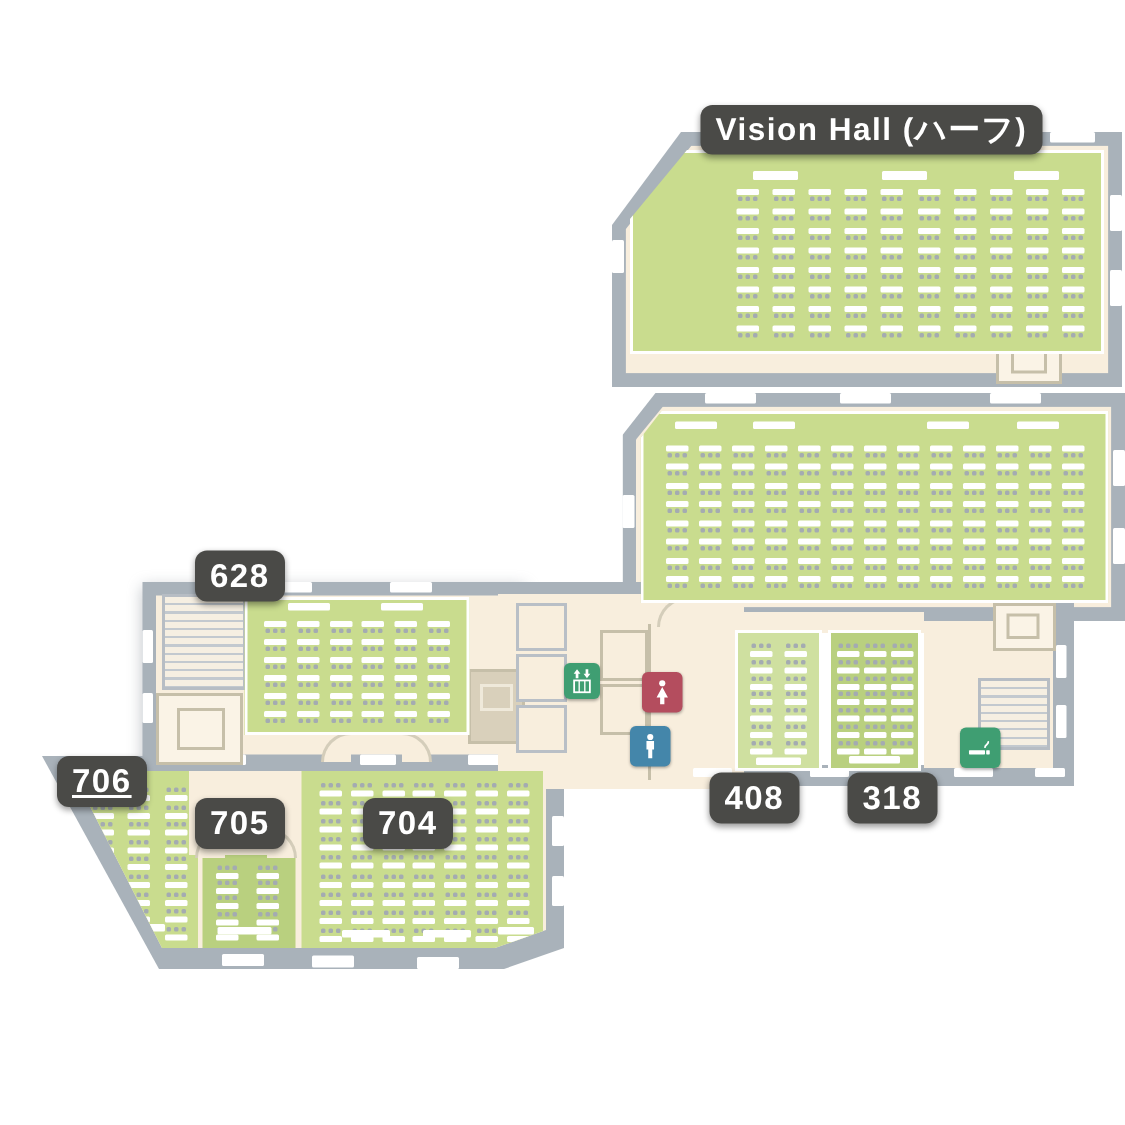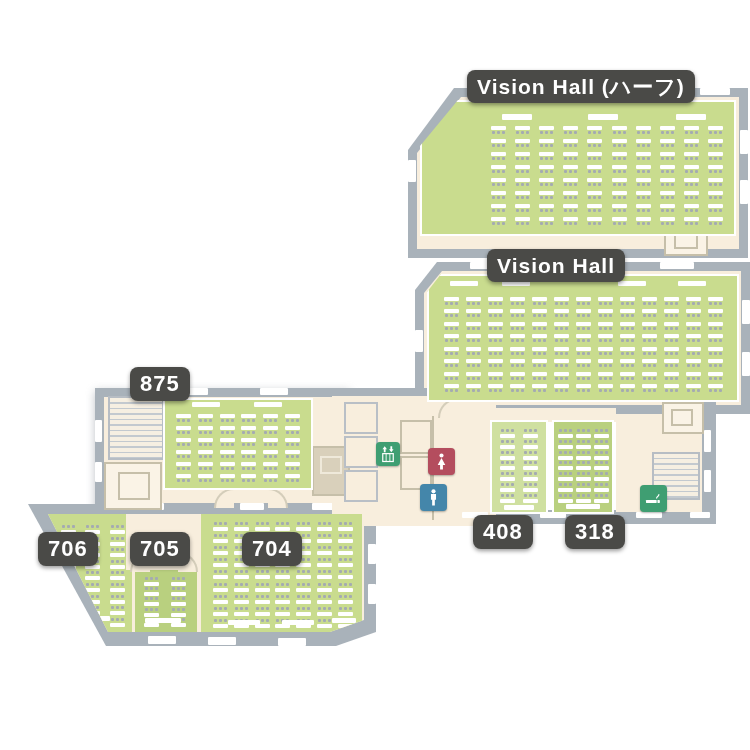--- a/index.html
+++ b/index.html
@@ -1544,21 +1544,20 @@
         <div class="seat">
           <span class="tbl"></span>
           <span class="chairs">
             <i></i>
             <i></i>
             <i></i>
           </span>
         </div>
       </div>
   </div>
-  <div class="pill" style="left:487px;top:249px;font-size:21px;">Vision Hall</div>
 
   <div class="wall" style="left:95px;top:388px;width:255px;height:124px;">
     <div class="wall-in"></div>
   </div>
   <div class="flat" style="left:345px;top:388px;width:85px;height:10px;"></div>
   <div class="win" style="left:180px;top:388px;width:28px;height:7px;"></div>
   <div class="win" style="left:260px;top:388px;width:28px;height:7px;"></div>
   <div class="win" style="left:95px;top:420px;width:7px;height:22px;"></div>
   <div class="win" style="left:95px;top:462px;width:7px;height:20px;"></div>
   <div class="win" style="left:140px;top:503px;width:24px;height:7px;"></div>
@@ -1855,21 +1854,21 @@
         <div class="seat">
           <span class="tbl"></span>
           <span class="chairs">
             <i></i>
             <i></i>
             <i></i>
           </span>
         </div>
       </div>
   </div>
-  <div class="pill" style="left:130px;top:367px;">875</div>
+  <div class="pill" style="left:130px;top:367px;">628</div>
   <div class="arc" style="left:214px;top:488px;"></div>
   <div class="arc" style="left:268px;top:488px;transform:rotate(90deg);"></div>
 
   <div class="cream" style="left:332px;top:396px;width:164px;height:130px;"></div>
   <div class="box" style="left:312px;top:446px;width:34px;height:46px;background:var(--tan-room);z-index:7;">
     <div class="outline" style="left:6px;top:8px;width:18px;height:14px;border-color:#efe9da;"></div>
   </div>
   <div class="shaft" style="left:344px;top:402px;"></div>
   <div class="shaft" style="left:344px;top:436px;"></div>
   <div class="shaft" style="left:344px;top:470px;"></div>
@@ -3038,17 +3037,17 @@
           </div>
         </div>
       <div class="bar" style="left:27px;top:106px;width:32px;height:5px;"></div>
       <div class="bar" style="left:81px;top:106px;width:32px;height:5px;"></div>
       <div class="bar" style="left:131px;top:104px;width:24px;height:5px;"></div>
     </div>
     <div class="cream" style="left:86px;top:0;width:74px;height:56px;z-index:11;"></div>
     <div class="arc" style="left:90px;top:38px;z-index:12;"></div>
     <div class="arc" style="left:138px;top:38px;transform:rotate(90deg);z-index:12;"></div>
   </div>
-  <div class="pill" style="left:38px;top:532px;">706</div>
+  <div class="pill" style="left:38px;top:504px;text-decoration:underline;">706</div>
   <div class="pill" style="left:130px;top:532px;">705</div>
   <div class="pill" style="left:242px;top:532px;">704</div>
 
 </div>
 
 </body></html>

